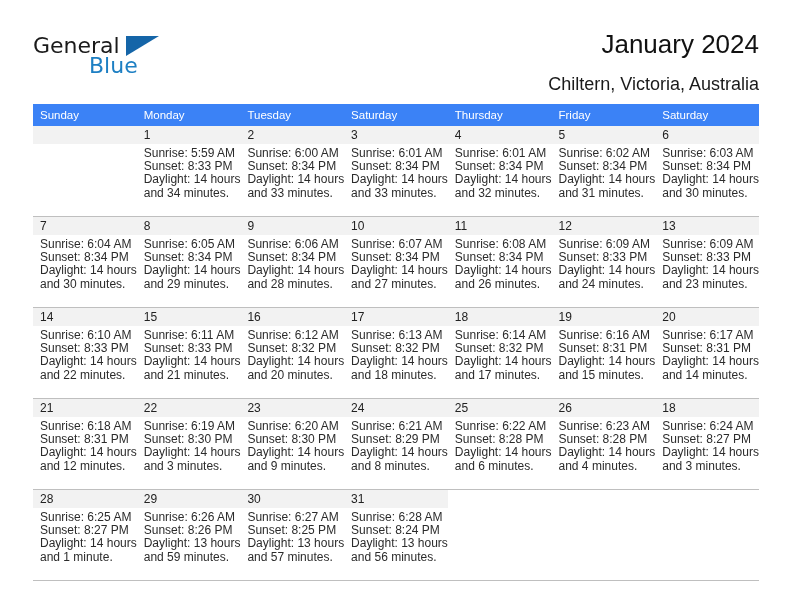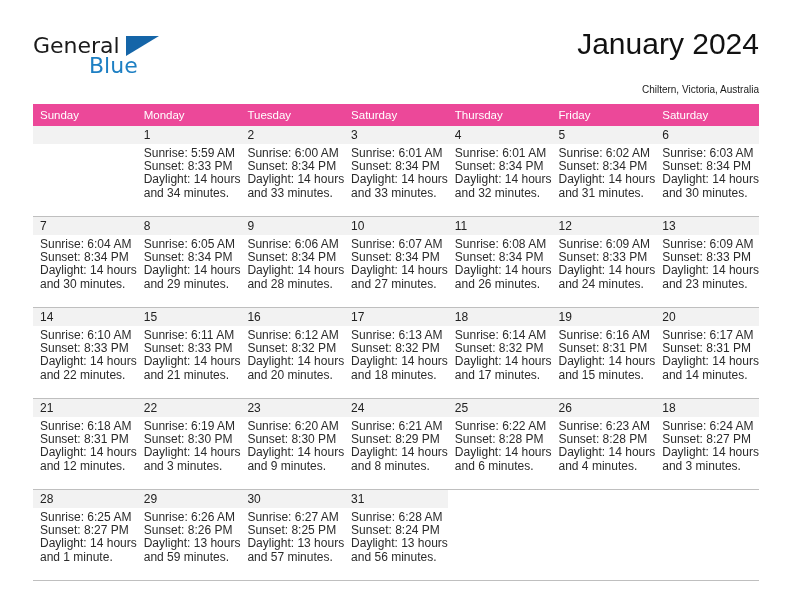--- a/index.html
+++ b/index.html
@@ -66,44 +66,44 @@
     border-bottom: 20px solid transparent;
   }
 
   .title-block {
     position: absolute;
     right: 0;
     top: 0;
     text-align: right;
   }
   .cal-title {
-    font-size: 30px;
+    font-size: 26px;
     color: #111111;
     line-height: 32px;
     white-space: nowrap;
   }
   .cal-subtitle {
-    font-size: 10px;
+    font-size: 18px;
     color: #1a1a1a;
     line-height: 20px;
-    margin-top: 20px;
+    margin-top: 14px;
     white-space: nowrap;
   }
 
   
   .calendar {
     position: absolute;
     left: 33px;
     top: 104px;
     width: 726px;
     border-collapse: collapse;
     table-layout: fixed;
   }
   .calendar th {
-    background: #ec4899;
+    background: #3b82f6;
     color: #ffffff;
     font-size: 11.5px;
     font-weight: normal;
     text-align: left;
     padding: 5px 0 5px 7px;
     height: 11px;
     border: none;
   }
   .calendar td {
     vertical-align: top;

